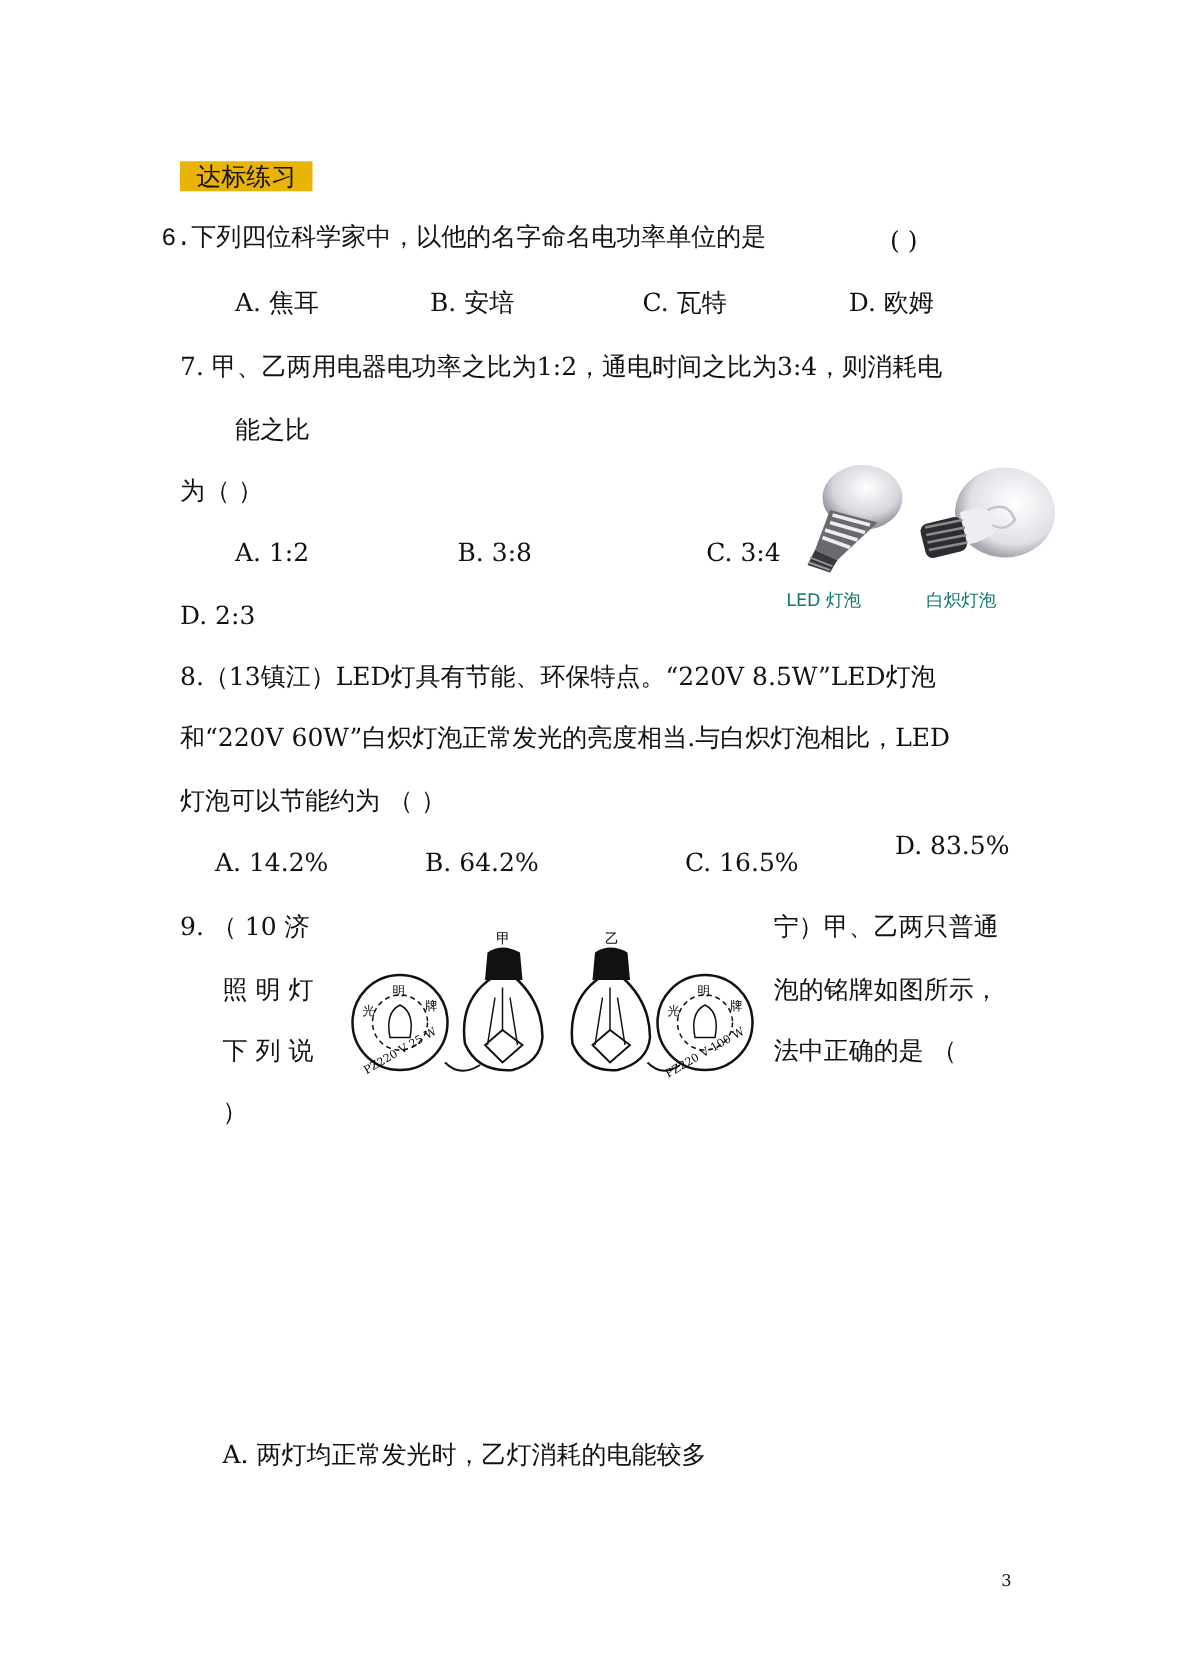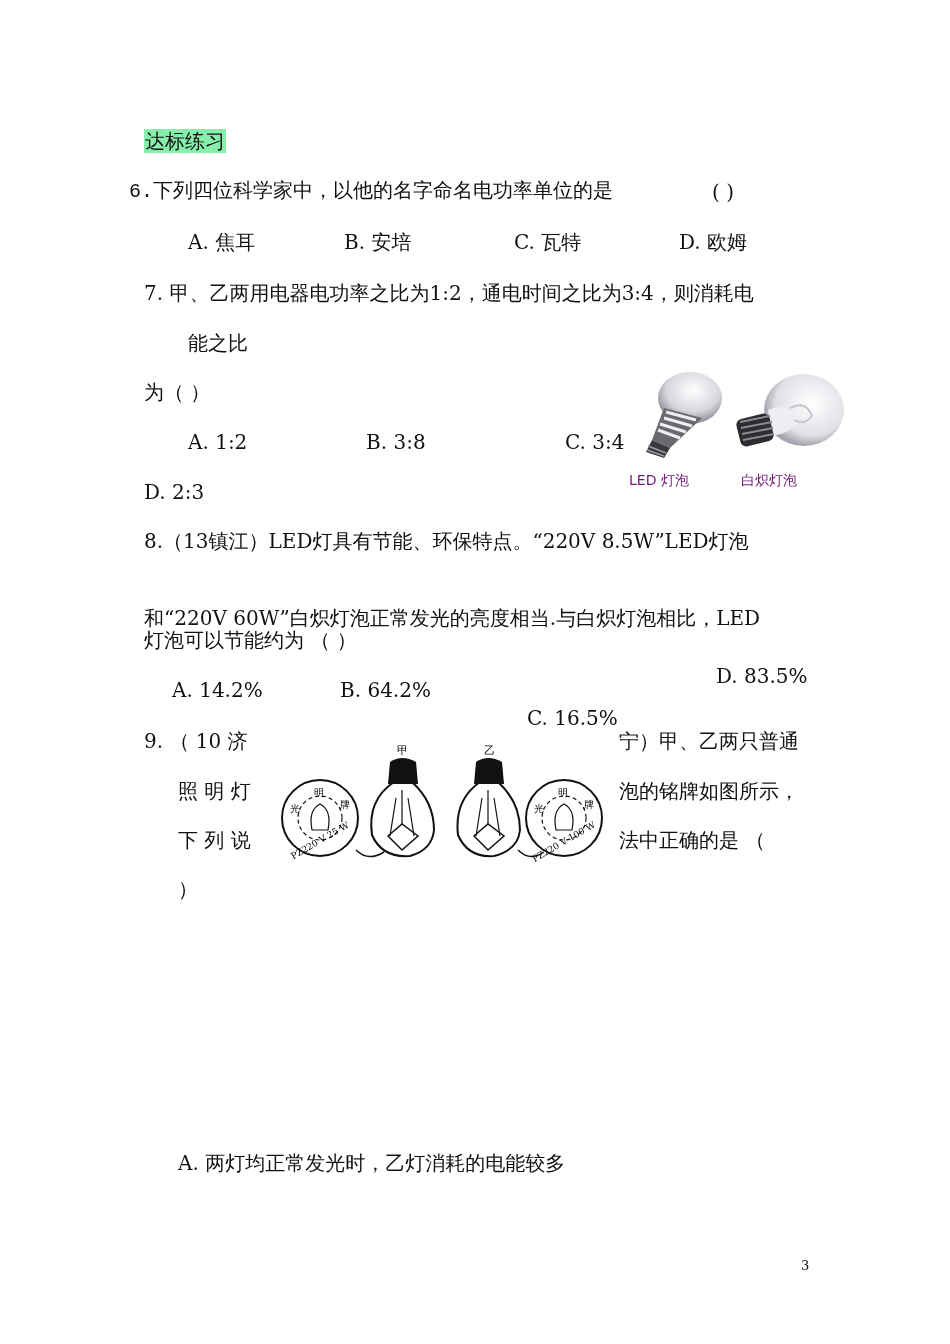--- a/index.html
+++ b/index.html
@@ -1,21 +1,21 @@
 <!DOCTYPE html>
 <html><head>
   <meta charset="utf-8">
   <style>
     html, body { margin: 0; padding: 0; background: #ffffff; }
     body { width: 950px; height: 1344px; position: relative; overflow: hidden;
            font-family: "DejaVu Serif", "Liberation Serif", serif; color: #111; }
     .abs { position: absolute; white-space: nowrap; }
     .t { font-size: 20px; line-height: 24px; }
-    .heading { background: #86efac; padding: 0 1px; }
-    .cap { font-family: "DejaVu Sans", "Liberation Sans", sans-serif; font-size: 14px; color: #701a75; }
+    .heading { background: #eab308; padding: 0 13px; }
+    .cap { font-family: "DejaVu Sans", "Liberation Sans", sans-serif; font-size: 14px; color: #0f766e; }
     .pagenum { font-size: 13px; }
     svg { position: absolute; }
   </style>
 </head>
 <body>
 
 <div class="abs t heading" style="left:144px; top:129px;">达标练习</div>
 
 <div class="abs t" style="left:129px; top:180px;font-family:Liberation Mono, monospace;">6.下列四位科学家中，以他的名字命名电功率单位的是</div>
 <div class="abs t" style="left:712px; top:180px;">(          )</div>
@@ -57,25 +57,25 @@
   <ellipse cx="72" cy="40" rx="40" ry="36" fill="url(#incGlobe)"></ellipse>
   <path d="M36 40 Q60 30 68 52 Q56 64 40 66 Z" fill="#efedf1"></path>
   <path d="M58 38 Q74 30 80 46 Q72 56 62 50" stroke="#c8c4cc" fill="none" stroke-width="2"></path>
   <rect x="6" y="46" width="34" height="28" rx="6" fill="#2e2c30" transform="rotate(-14 23 60)"></rect>
   <path d="M8 52 L38 46 M9 58 L40 52 M10 64 L41 58 M11 70 L42 64" stroke="#8e8a92" stroke-width="2"></path>
 </svg>
 <div class="abs cap" style="left:629px; top:472px;">LED 灯泡</div>
 <div class="abs cap" style="left:741px; top:472px;">白炽灯泡</div>
 
 <div class="abs t" style="left:144px; top:529px;">8.（13镇江）LED灯具有节能、环保特点。“220V  8.5W”LED灯泡</div>
-<div class="abs t" style="left:144px; top:606px;">和“220V  60W”白炽灯泡正常发光的亮度相当.与白炽灯泡相比，LED</div>
+<div class="abs t" style="left:144px; top:578px;">和“220V  60W”白炽灯泡正常发光的亮度相当.与白炽灯泡相比，LED</div>
 <div class="abs t" style="left:144px; top:628px;">灯泡可以节能约为  （      ）</div>
 <div class="abs t" style="left:172px; top:678px;">A. 14.2%</div>
 <div class="abs t" style="left:340px; top:678px;">B. 64.2%</div>
-<div class="abs t" style="left:527px; top:678px;margin-top:28px;">C. 16.5%</div>
+<div class="abs t" style="left:548px; top:678px;">C. 16.5%</div>
 <div class="abs t" style="left:716px; top:664px;">D. 83.5%</div>
 
 <div class="abs t" style="left:144px; top:729px;">9. （ 10 济</div>
 <div class="abs t" style="left:178px; top:779px;">照 明 灯</div>
 <div class="abs t" style="left:178px; top:828px;">下 列 说</div>
 <div class="abs t" style="left:178px; top:877px;">）</div>
 <div class="abs t" style="left:619px; top:729px;">宁）甲、乙两只普通</div>
 <div class="abs t" style="left:619px; top:779px;">泡的铭牌如图所示，</div>
 <div class="abs t" style="left:619px; top:828px;">法中正确的是    （</div>
 

